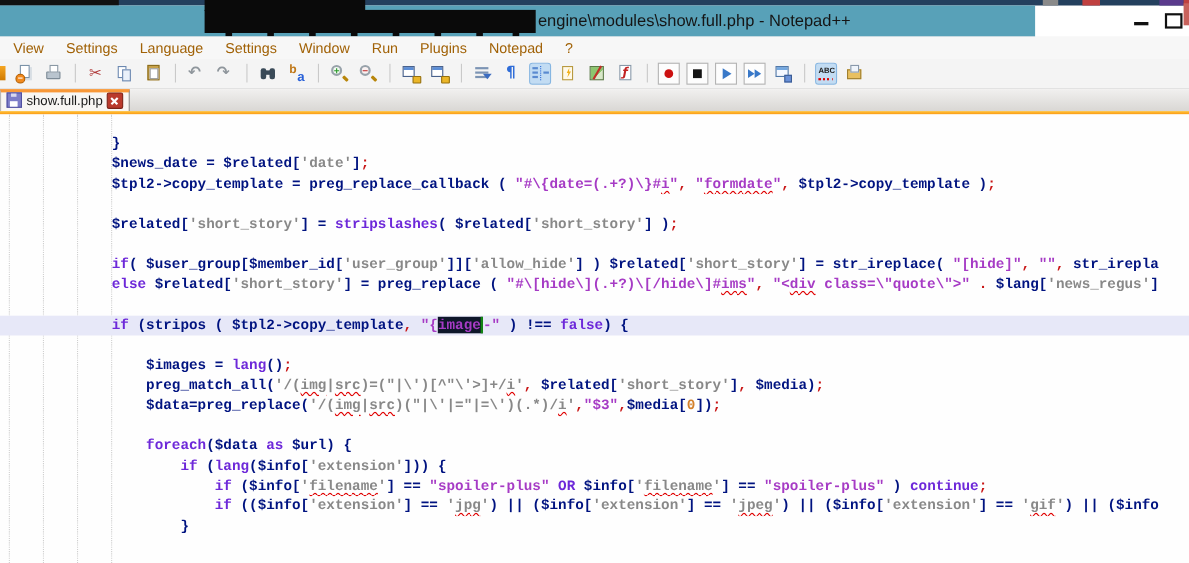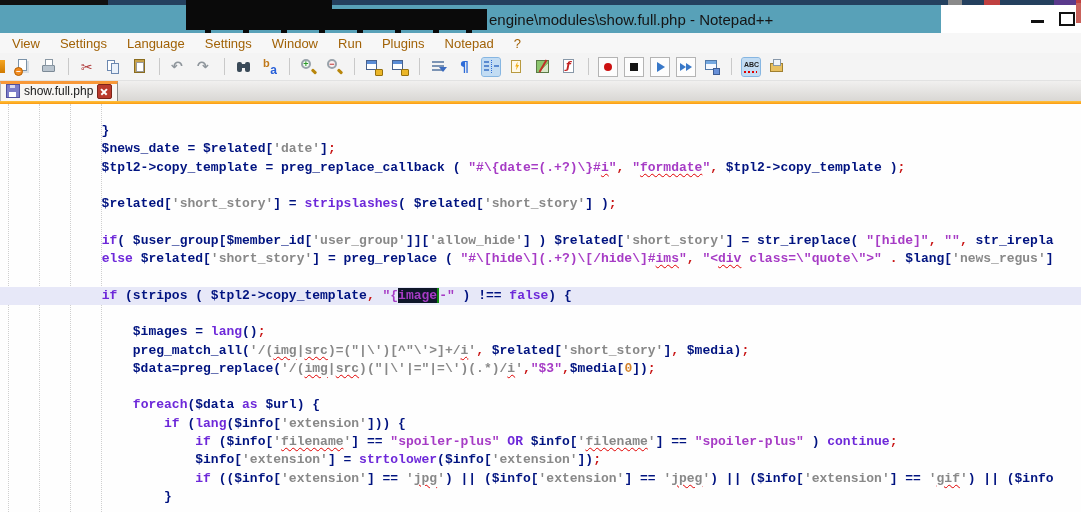--- a/index.html
+++ b/index.html
@@ -220,19 +220,18 @@
         <div class="codeline"></div>
         <div class="codeline current"><span class="c-d">            </span><span class="c-k">if</span><span class="c-d"> (stripos ( $tpl2-&gt;copy_template</span><span class="c-r">,</span><span class="c-d"> </span><span class="c-p">"{</span><span class="c-p hl">image</span><span class="c-p">-"</span><span class="c-d"> ) !== </span><span class="c-k">false</span><span class="c-d">) {</span></div>
         <div class="codeline"></div>
         <div class="codeline"><span class="c-d">                $images = </span><span class="c-k">lang</span><span class="c-d">()</span><span class="c-r">;</span></div>
         <div class="codeline"><span class="c-d">                preg_match_all(</span><span class="c-s">'/(</span><span class="c-s sq">img</span><span class="c-s">|</span><span class="c-s sq">src</span><span class="c-s">)=("|\')[^"\'&gt;]+/</span><span class="c-s sq">i</span><span class="c-s">'</span><span class="c-r">,</span><span class="c-d"> $related[</span><span class="c-s">'short_story'</span><span class="c-d">]</span><span class="c-r">,</span><span class="c-d"> $media)</span><span class="c-r">;</span></div>
         <div class="codeline"><span class="c-d">                $data=preg_replace(</span><span class="c-s">'/(</span><span class="c-s sq">img</span><span class="c-s">|</span><span class="c-s sq">src</span><span class="c-s">)("|\'|="|=\')(.*)/</span><span class="c-s sq">i</span><span class="c-s">'</span><span class="c-r">,</span><span class="c-p">"$3"</span><span class="c-r">,</span><span class="c-d">$media[</span><span class="c-n">0</span><span class="c-d">])</span><span class="c-r">;</span></div>
         <div class="codeline"></div>
         <div class="codeline"><span class="c-d">                </span><span class="c-k">foreach</span><span class="c-d">($data </span><span class="c-k">as</span><span class="c-d"> $url) {</span></div>
         <div class="codeline"><span class="c-d">                    </span><span class="c-k">if</span><span class="c-d"> (</span><span class="c-k">lang</span><span class="c-d">($info[</span><span class="c-s">'extension'</span><span class="c-d">])) {</span></div>
         <div class="codeline"><span class="c-d">                        </span><span class="c-k">if</span><span class="c-d"> ($info[</span><span class="c-s">'</span><span class="c-s sq">filename</span><span class="c-s">'</span><span class="c-d">] == </span><span class="c-p">"spoiler-plus"</span><span class="c-d"> </span><span class="c-k">OR</span><span class="c-d"> $info[</span><span class="c-s">'</span><span class="c-s sq">filename</span><span class="c-s">'</span><span class="c-d">] == </span><span class="c-p">"spoiler-plus"</span><span class="c-d"> ) </span><span class="c-k">continue</span><span class="c-r">;</span></div>
-        <div class="codeline"><span class="c-d">                        $info[</span><span class="c-s">'extension'</span><span class="c-d">] = </span><span class="c-k">strtolower</span><span class="c-d">($info[</span><span class="c-s">'extension'</span><span class="c-d">])</span><span class="c-r">;</span></div>
         <div class="codeline"><span class="c-d">                        </span><span class="c-k">if</span><span class="c-d"> (($info[</span><span class="c-s">'extension'</span><span class="c-d">] == </span><span class="c-s">'</span><span class="c-s sq">jpg</span><span class="c-s">'</span><span class="c-d">) || ($info[</span><span class="c-s">'extension'</span><span class="c-d">] == </span><span class="c-s">'</span><span class="c-s sq">jpeg</span><span class="c-s">'</span><span class="c-d">) || ($info[</span><span class="c-s">'extension'</span><span class="c-d">] == </span><span class="c-s">'</span><span class="c-s sq">gif</span><span class="c-s">'</span><span class="c-d">) || ($info</span></div>
         <div class="codeline"><span class="c-d">                    }</span></div>
       </div>
   </div>
 
 </div>
 
 </body></html>

